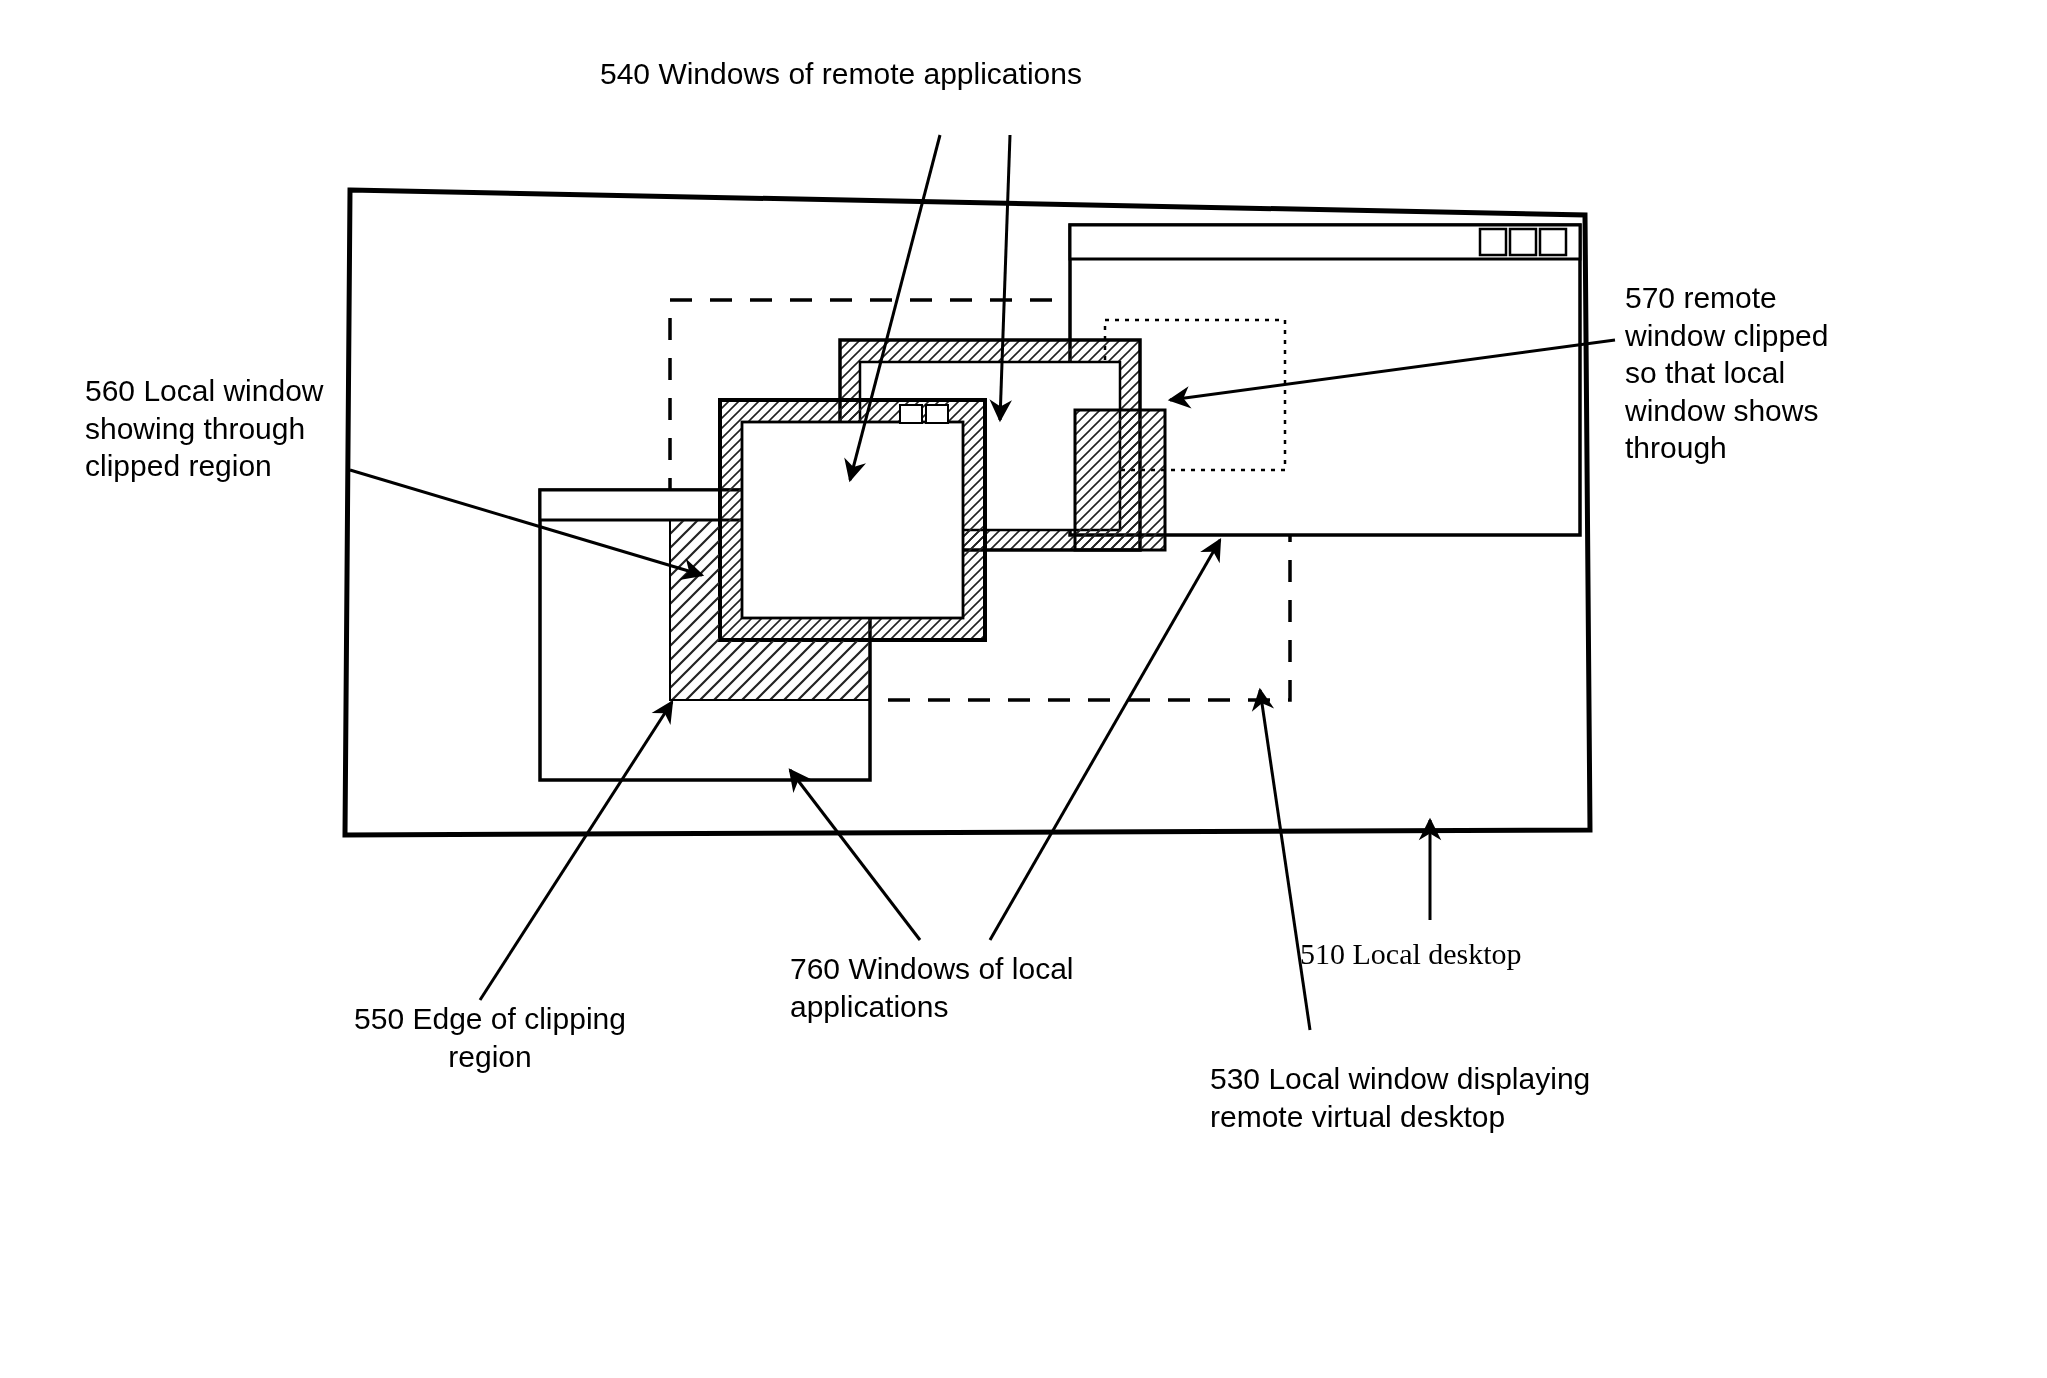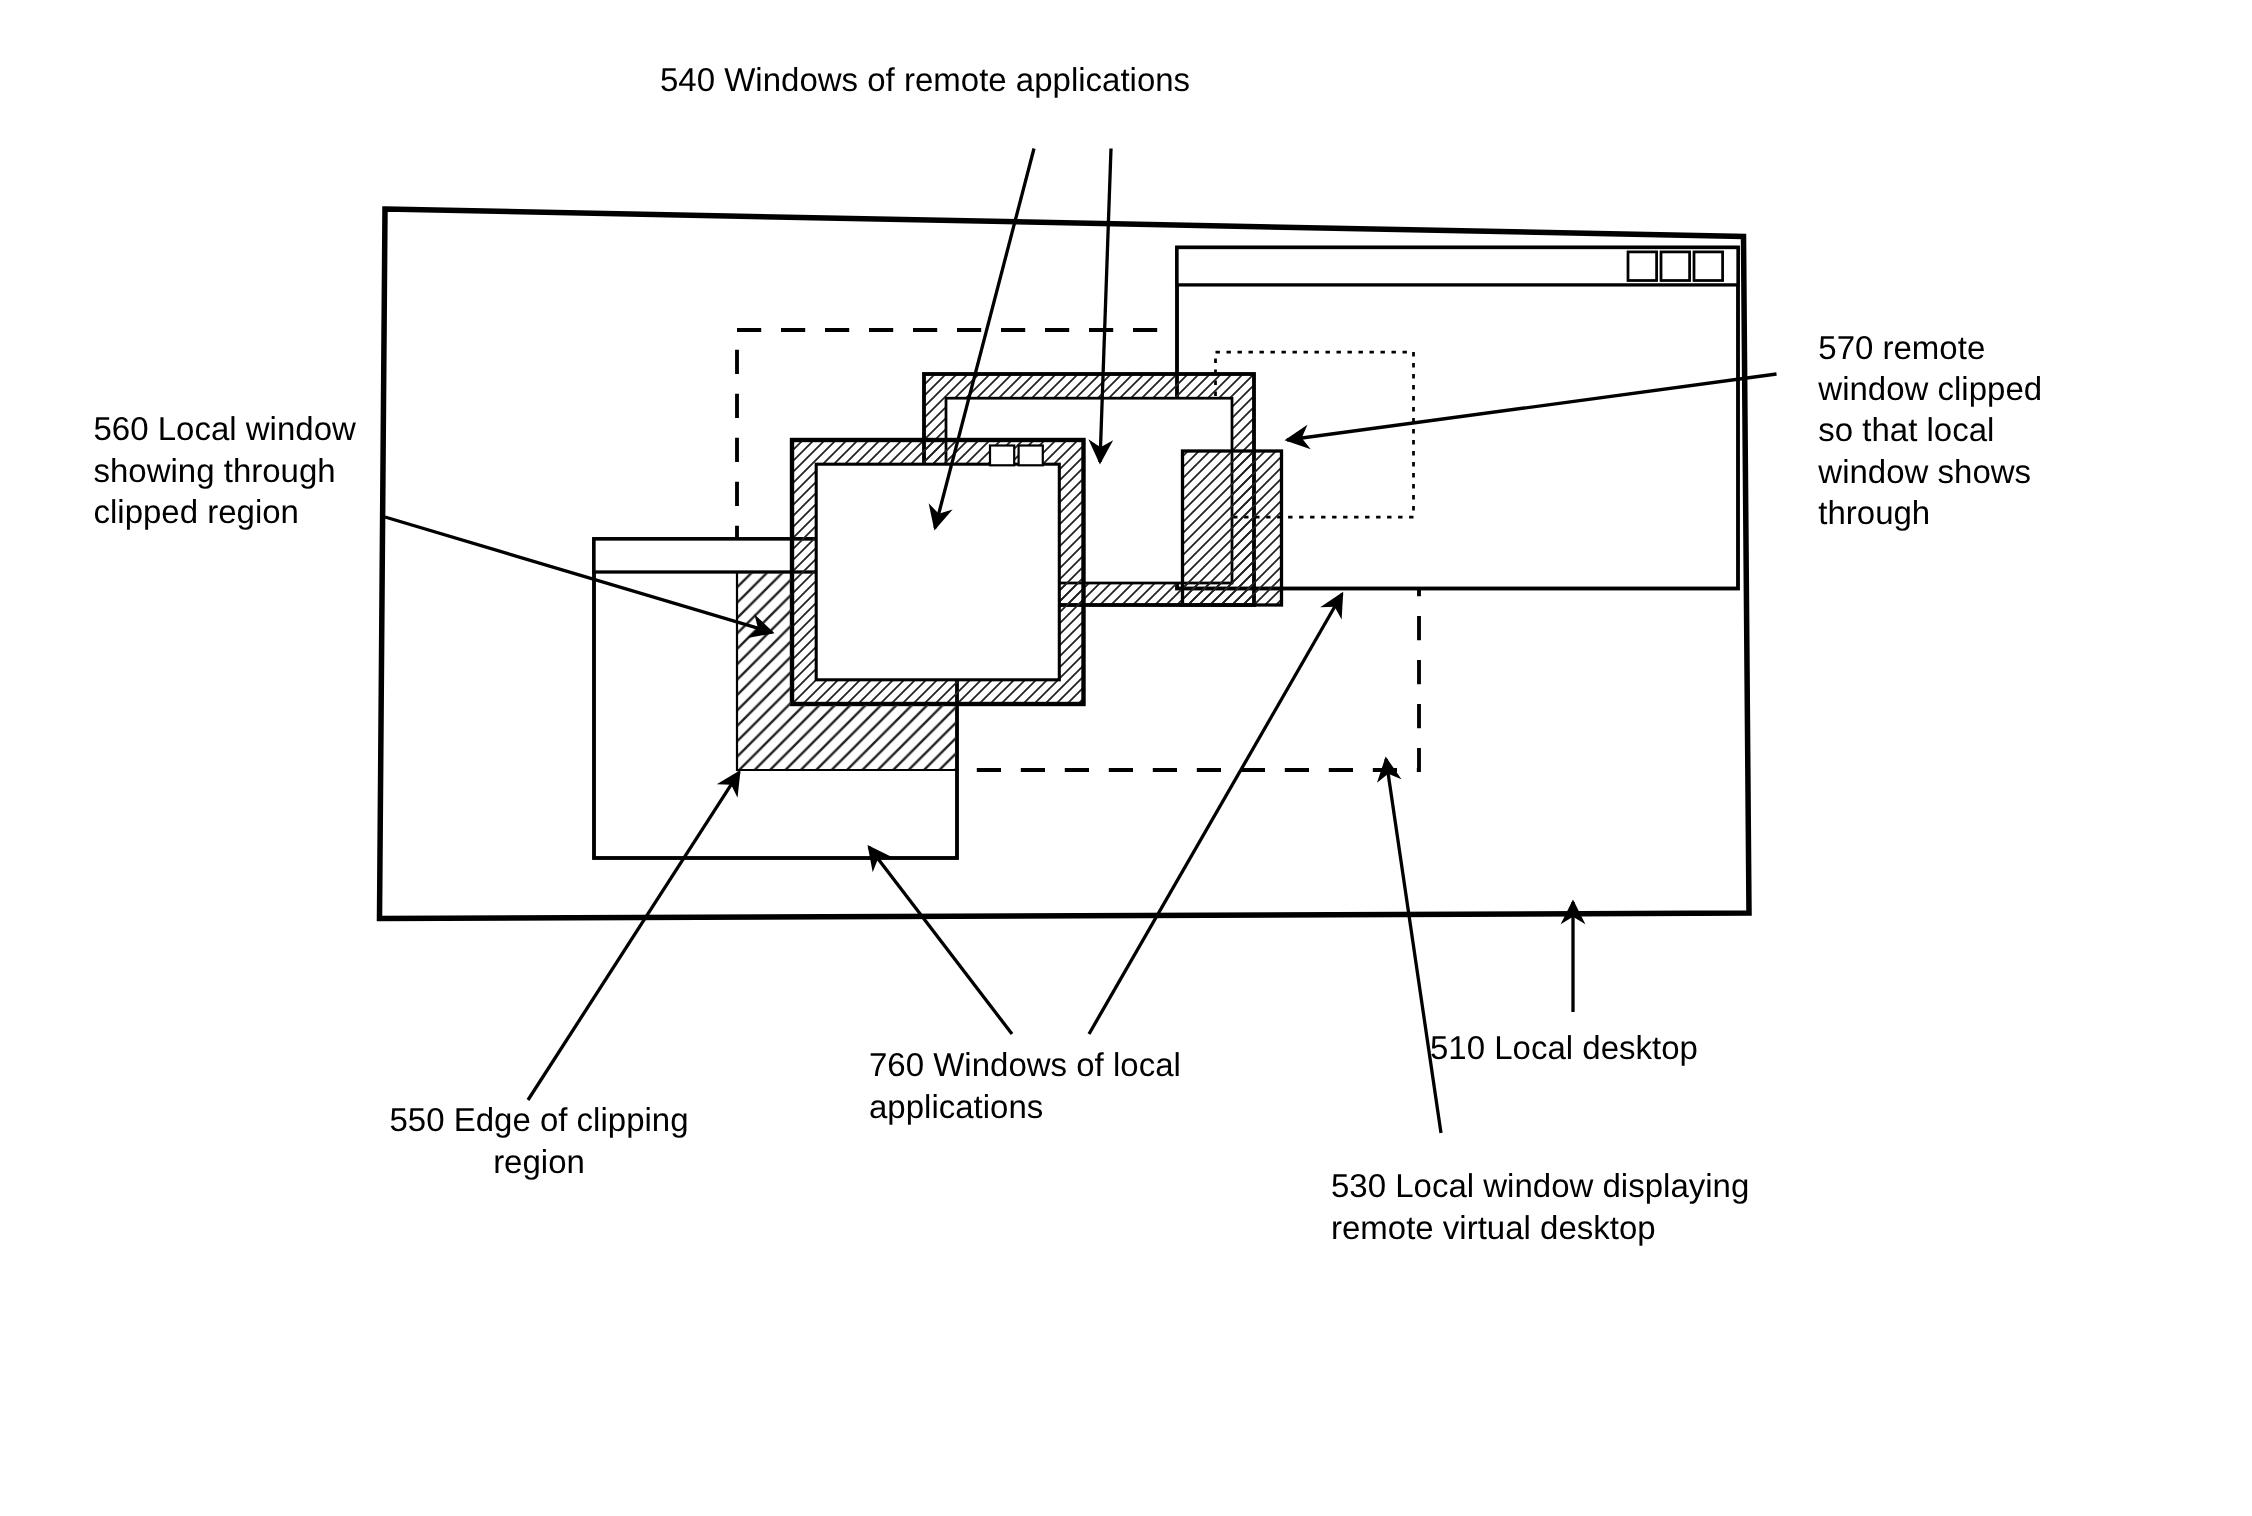--- a/index.html
+++ b/index.html
@@ -104,30 +104,30 @@
 
     <path d="M1310,1030 L1260,690" stroke="#000" stroke-width="3" fill="none" marker-end="url(#arr)"></path>
   </svg>
 
   <div class="label" style="left:600px; top:55px; width:820px;">540  Windows of remote applications</div>
 
   <div class="label" style="left:85px; top:372px; width:300px;">560  Local window
 showing through
 clipped region</div>
 
-  <div class="label" style="left:1625px; top:298px; width:340px;margin-left:28px;">570 remote
+  <div class="label" style="left:1625px; top:279px; width:340px;">570 remote
 window clipped
 so that local
 window shows
 through</div>
 
   <div class="label" style="left:280px; top:1000px; width:420px;text-align:center;">550  Edge of clipping
         region</div>
 
   <div class="label" style="left:790px; top:950px; width:420px;">760 Windows of local
         applications</div>
 
-  <div class="label" style="left:1300px; top:935px; width:420px;">510  Local desktop</div>
+  <div class="label" style="left:1300px; top:935px; width:420px;font-family:Liberation Serif, serif;">510  Local desktop</div>
 
   <div class="label" style="left:1210px; top:1060px; width:640px;">530 Local window displaying
         remote virtual desktop</div>
 
 </div>
 
 </body></html>

